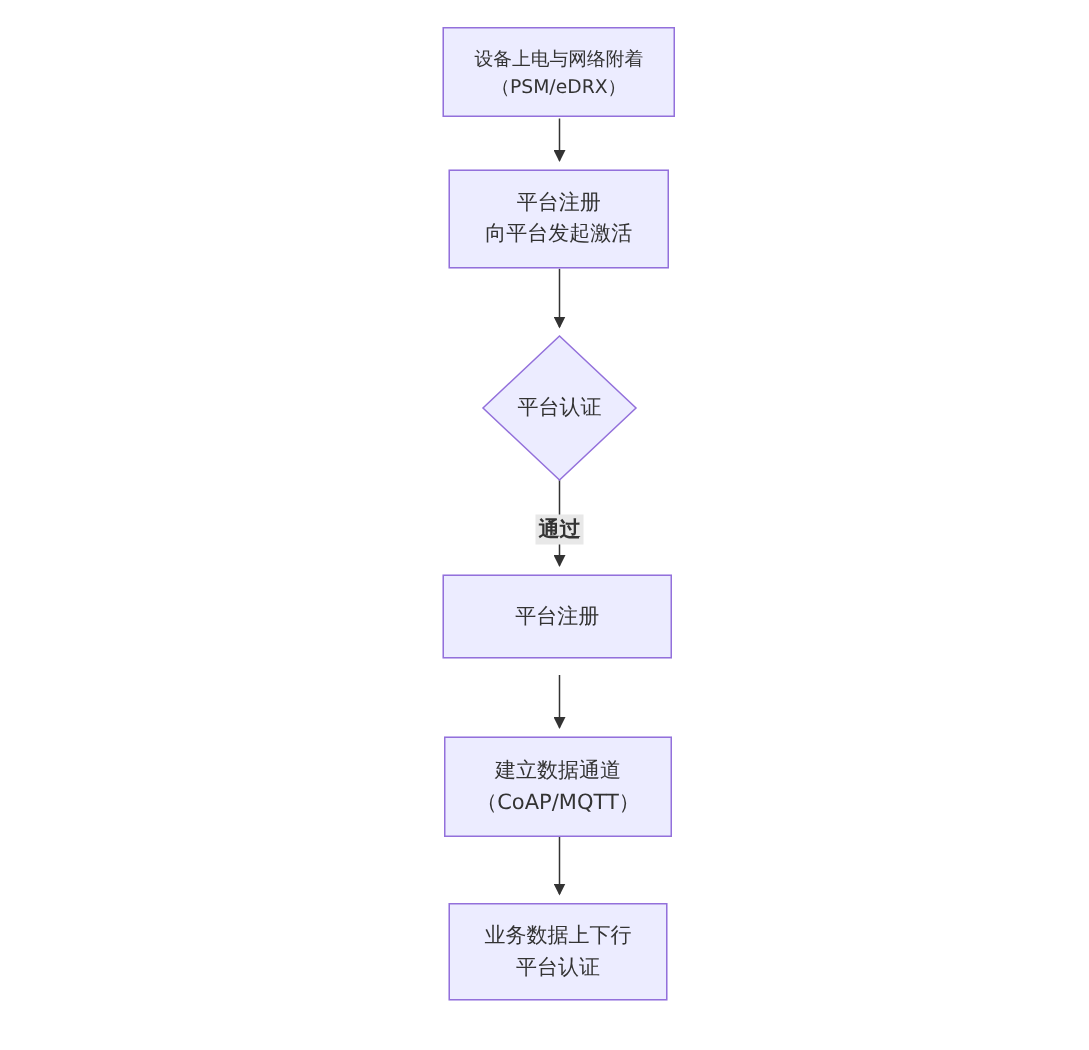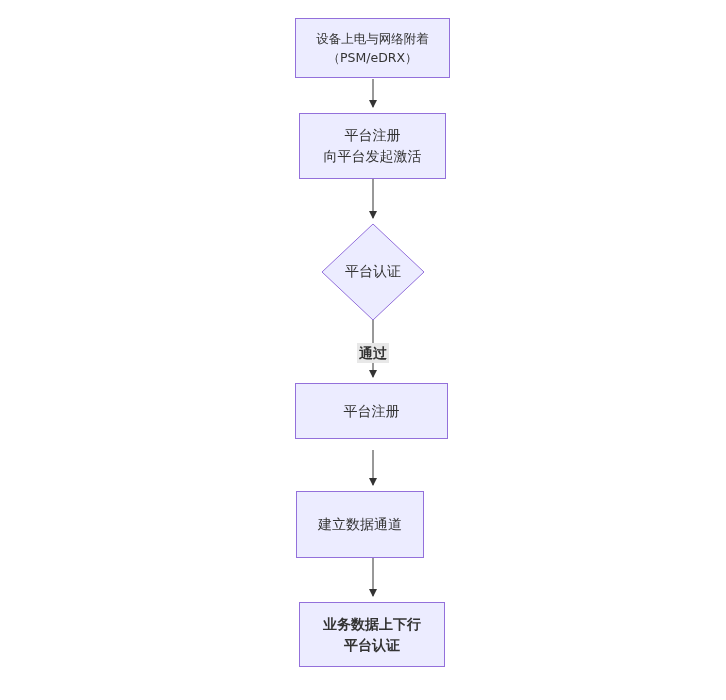--- a/index.html
+++ b/index.html
@@ -100,22 +100,23 @@
   </div>
 
   <div class="edge-label" style="left:373px; top:353px;font-weight:bold;">
     <span>通过</span>
   </div>
 
   <div class="node" style="left:295px; top:383px; width:153px; height:56px;">
     <span>平台注册</span>
   </div>
 
-  <div class="node" style="left:296px; top:491px; width:128px; height:67px;">
+  <div class="node" style="left:296px; top:491px; width:152px; height:67px;">
     <span>建立数据通道</span>
+    <span class="line2">（CoAP/MQTT）</span>
   </div>
 
-  <div class="node" style="left:299px; top:602px; width:146px; height:65px;font-weight:bold;">
+  <div class="node" style="left:299px; top:602px; width:146px; height:65px;">
     <span>业务数据上下行</span>
     <span class="line2">平台认证</span>
   </div>
 
 </div>
 
 </body></html>

